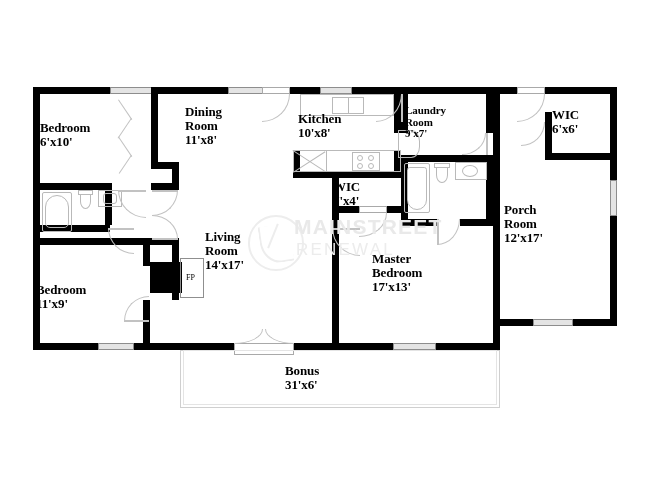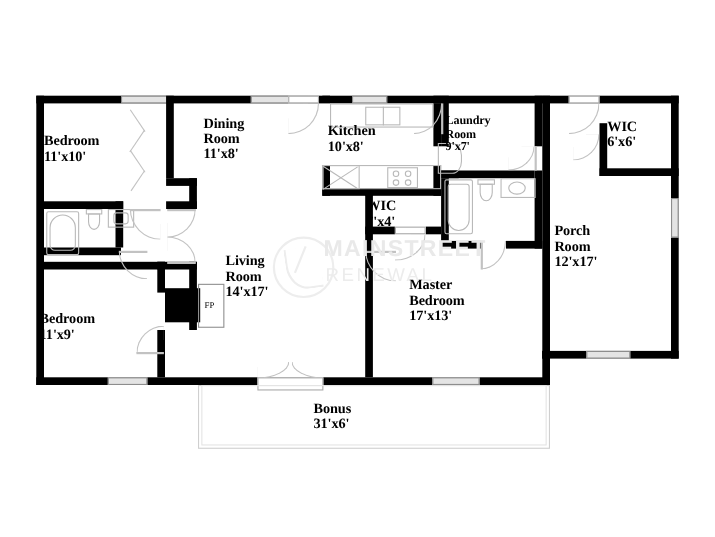--- a/index.html
+++ b/index.html
@@ -283,21 +283,21 @@
 
   <div class="door-leaf" style="left:234px; top:343px; width:60px; height:12px; background:#ffffff; border:1px solid #a9a9a9; box-sizing:border-box;"></div>
   <div class="swing" style="left:234px; top:329px; width:29px; height:15px; border-radius:0 0 100% 0; border-top:none; border-left:none;"></div>
   <div class="swing" style="left:265px; top:329px; width:29px; height:15px; border-radius:0 0 0 100%; border-top:none; border-right:none;"></div>
 
   <div class="thin" style="left:180px; top:350px; width:320px; height:58px; border-color:#cfcfcf;"></div>
   <div class="thin" style="left:183px; top:350px; width:314px; height:55px; border-color:#e4e4e4;"></div>
 
   <div class="label l-13" style="left:40px; top:121px; width:106px;">
     <span class="name">Bedroom</span>
-    <span class="dim">11'x10'</span>
+    <span class="dim">6'x10'</span>
   </div>
 
   <div class="label l-13" style="left:36px; top:283px; width:106px;">
     <span class="name">Bedroom</span>
     <span class="dim">11'x9'</span>
   </div>
 
   <div class="label l-13" style="left:185px; top:105px; width:104px;">
     <span class="name">Dining</span>
     <span class="name">Room</span>

